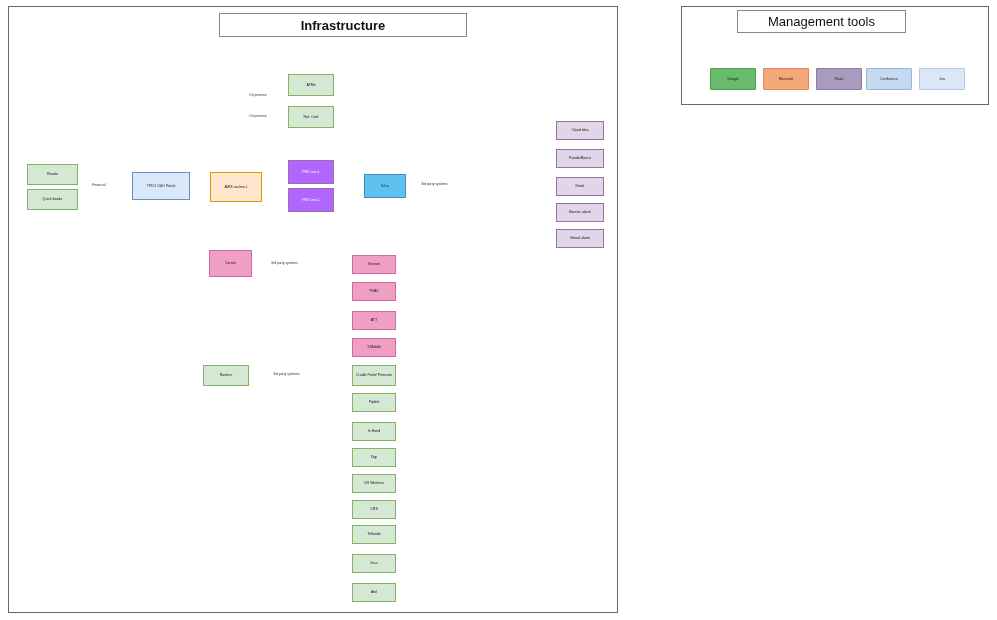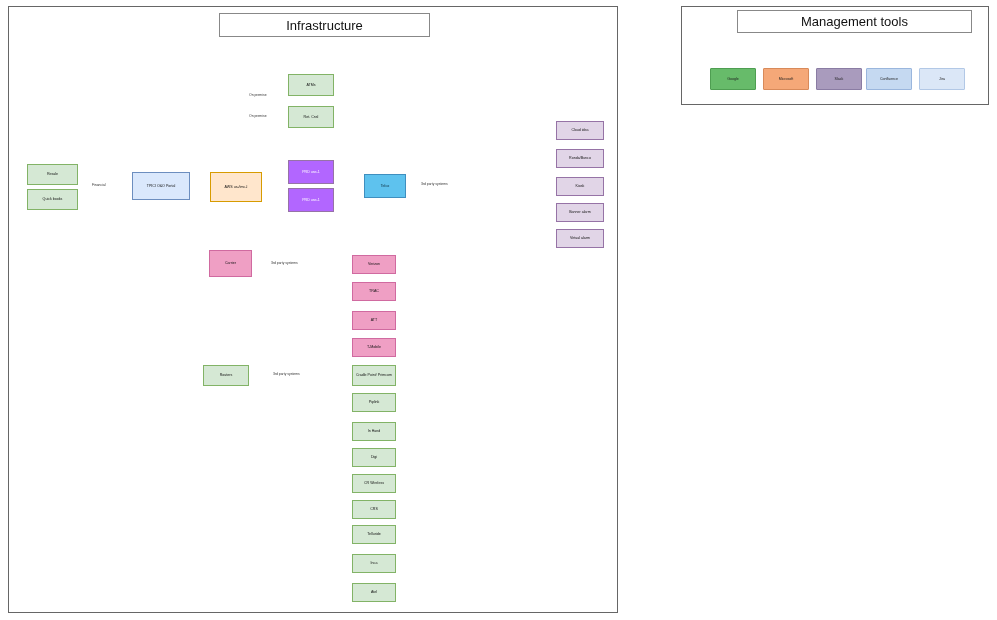--- a/index.html
+++ b/index.html
@@ -1,22 +1,22 @@
 <!DOCTYPE html>
 <html><head>
 <meta charset="utf-8">
 <style>
   html,body{margin:0;padding:0;background:#ffffff;}
   body{width:997px;height:620px;font-family:"Liberation Sans",sans-serif;position:relative;overflow:hidden;}
   .panel{position:absolute;border:1px solid #666;background:#fff;box-sizing:border-box;}
   #infrastructure-panel{left:8px;top:6px;width:610px;height:607px;}
   #management-panel{left:681px;top:6px;width:308px;height:99px;}
   .panel-title{position:absolute;border:1px solid #888;background:#fff;display:flex;align-items:center;justify-content:center;font-size:13px;color:#111;box-sizing:border-box;}
-  #infrastructure-title{left:219px;top:13px;width:211px;height:24px;}
-  #management-title{left:737px;top:10px;width:235px;height:23px;}
+  #infrastructure-title{left:219px;top:13px;width:248px;height:24px;font-weight:bold;}
+  #management-title{left:737px;top:10px;width:169px;height:23px;}
   .node{position:absolute;box-sizing:border-box;display:flex;align-items:center;justify-content:center;text-align:center;font-size:3.6px;line-height:1.25;color:#111;padding:1px;overflow:hidden;}
   .green{background:#d5e8d4;border:1px solid #82b366;}
   .blue{background:#dae8fc;border:1px solid #6c8ebf;}
   .orange{background:#ffe6cc;border:1px solid #d79b00;}
   .purple{background:#b266ff;border:1px solid #9673a6;color:#fff;}
   .cyan{background:#5ec2ee;border:1px solid #3f8fbf;color:#0c2c3c;}
   .lav{background:#e1d5e7;border:1px solid #9673a6;}
   .pink{background:#ef9fc4;border:1px solid #d06aa0;}
   .legend-box{position:absolute;height:22px;width:46px;box-sizing:border-box;display:flex;align-items:center;justify-content:center;font-size:3.6px;color:#222;border-radius:1px;}
   .lg-green{background:#67bb6a;border:1px solid #4e9e51;}

